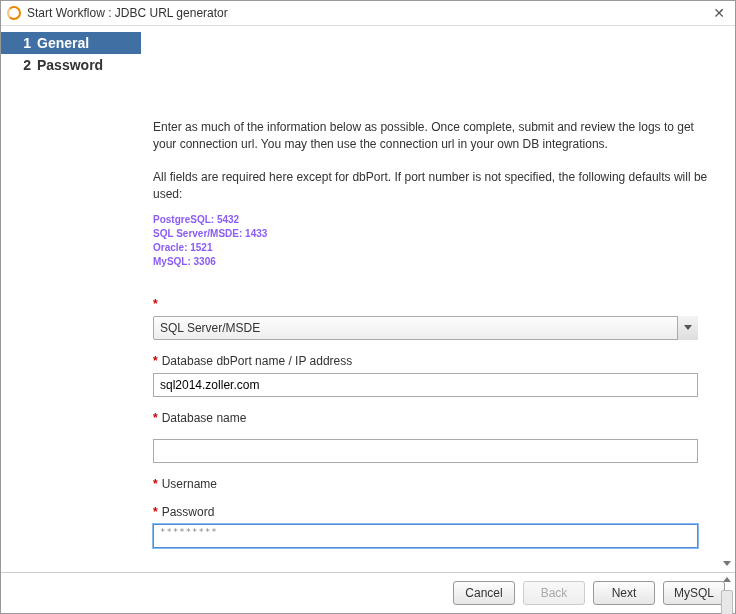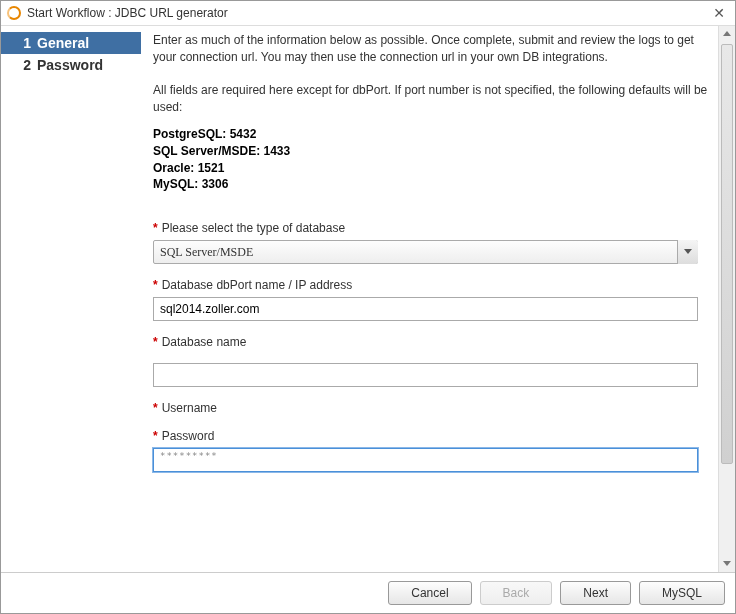--- a/index.html
+++ b/index.html
@@ -75,37 +75,38 @@
     color: #fff;
   }
   .step.inactive {
     color: #333;
   }
   .content-wrap {
     flex: 1;
     position: relative;
     display: flex;
     min-width: 0;
+    align-items: flex-end;
   }
   .content {
     flex: 1;
     overflow-y: auto;
     padding: 6px 10px 10px 12px;
   }
   .intro {
     font-size: 12px;
     line-height: 1.4;
     color: #333;
     margin-bottom: 10px;
   }
   .defaults {
-    font-size: 12px;
+    font-size: 10px;
     line-height: 1.4;
     font-weight: bold;
-    color: #000000;
+    color: #8b5cf6;
     margin-bottom: 28px;
   }
   .field {
     margin-bottom: 14px;
   }
   .field-label {
     font-size: 12px;
     margin-bottom: 5px;
     display: flex;
     align-items: center;
@@ -127,21 +128,20 @@
   .select-wrap {
     width: 545px;
     position: relative;
   }
   .select-input {
     display: flex;
     align-items: center;
     background: linear-gradient(#fdfdfd,#eee);
     border-radius: 2px;
     padding-right: 22px;
-    font-family: Liberation Serif, serif;
   }
   .select-arrow {
     position: absolute;
     right: 0; top: 0;
     width: 20px; height: 24px;
     display: flex;
     align-items: center;
     justify-content: center;
     border-left: 1px solid #aaa;
     background: linear-gradient(#f5f5f5,#ddd);
@@ -194,21 +194,21 @@
     min-width: 62px;
     height: 24px;
     border: 1px solid #999;
     border-radius: 3px;
     background: linear-gradient(#fdfdfd,#e6e6e6);
     font-size: 12px;
     display:flex;
     align-items:center;
     justify-content:center;
     cursor:pointer;
-    padding: 0 22px;
+    padding: 0 10px;
     box-sizing: border-box;
   }
   .btn.disabled {
     color: #aaa;
     cursor: default;
     background: linear-gradient(#f8f8f8,#eee);
     border-color:#ccc;
   }
 </style>
 </head>
@@ -246,21 +246,20 @@
         <div class="defaults">
           <div>PostgreSQL: 5432</div>
           <div>SQL Server/MSDE: 1433</div>
           <div>Oracle: 1521</div>
           <div>MySQL: 3306</div>
         </div>
 
         <div class="field">
           <div class="field-label">
             <span class="req">*</span>
-            <span>Please select the type of database</span>
           </div>
           <div class="select-wrap">
             <div class="select-input">SQL Server/MSDE</div>
             <div class="select-arrow">
               <svg width="8" height="6">
                   <polygon points="0,0 8,0 4,5" fill="#555"></polygon>
                 </svg>
             </div>
           </div>
         </div>

